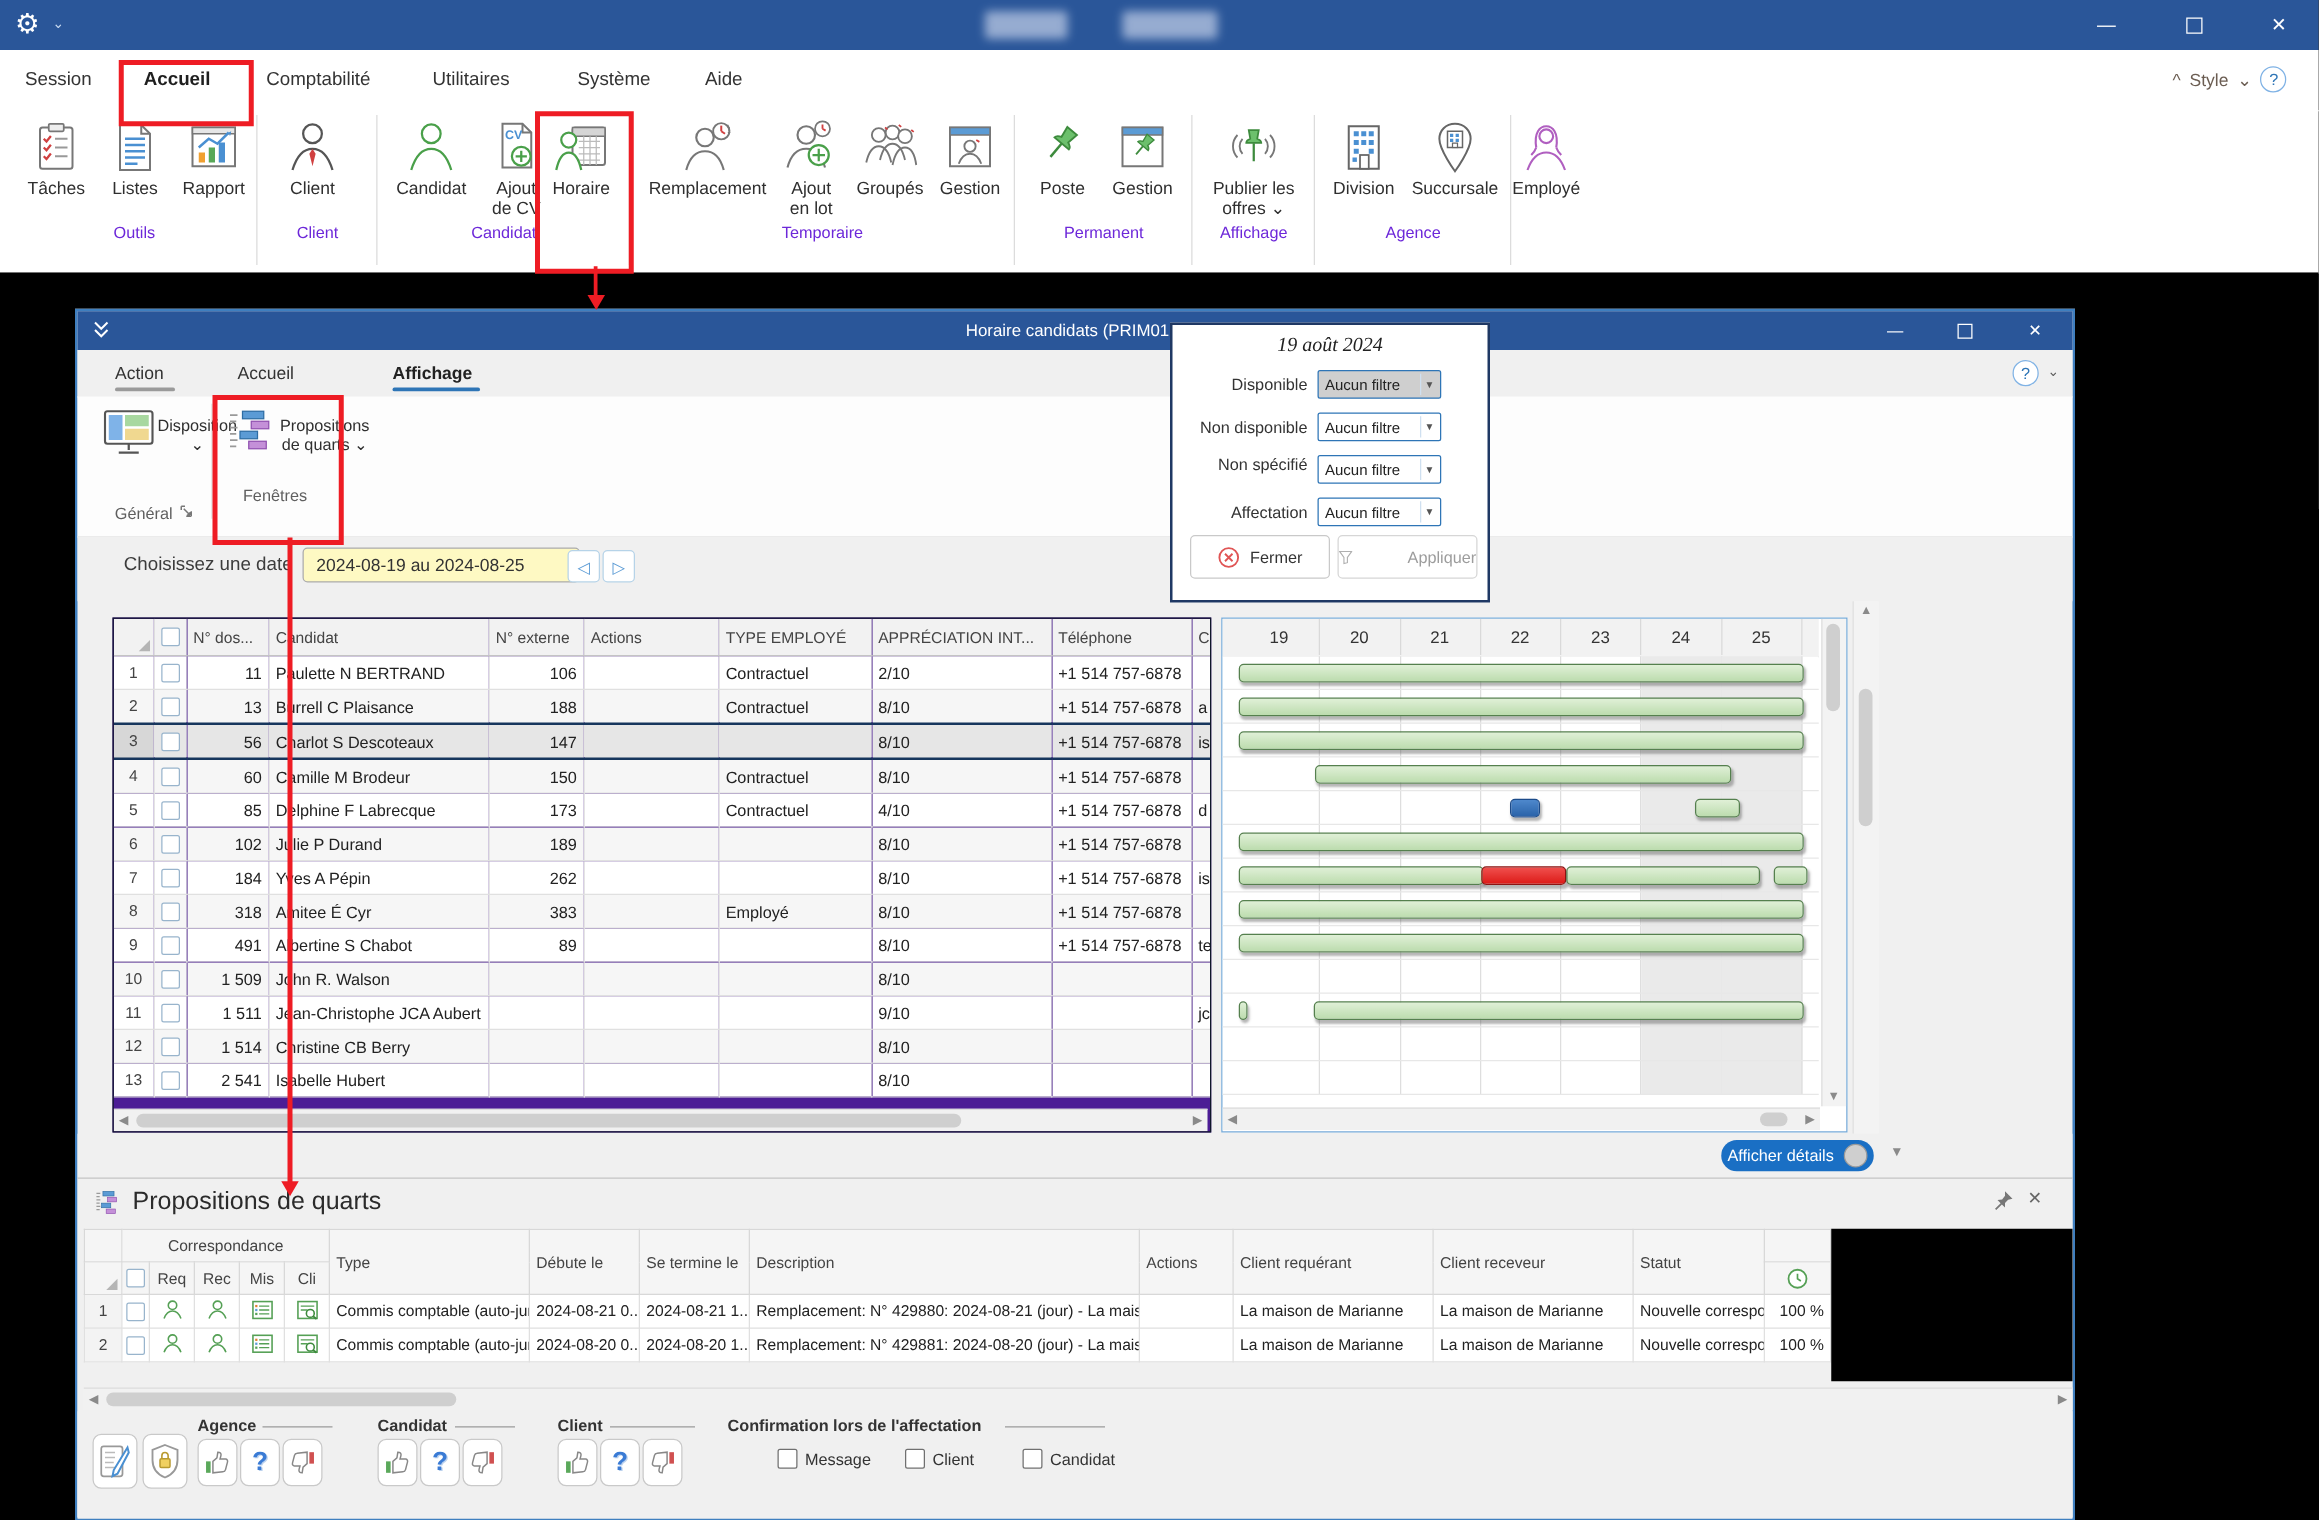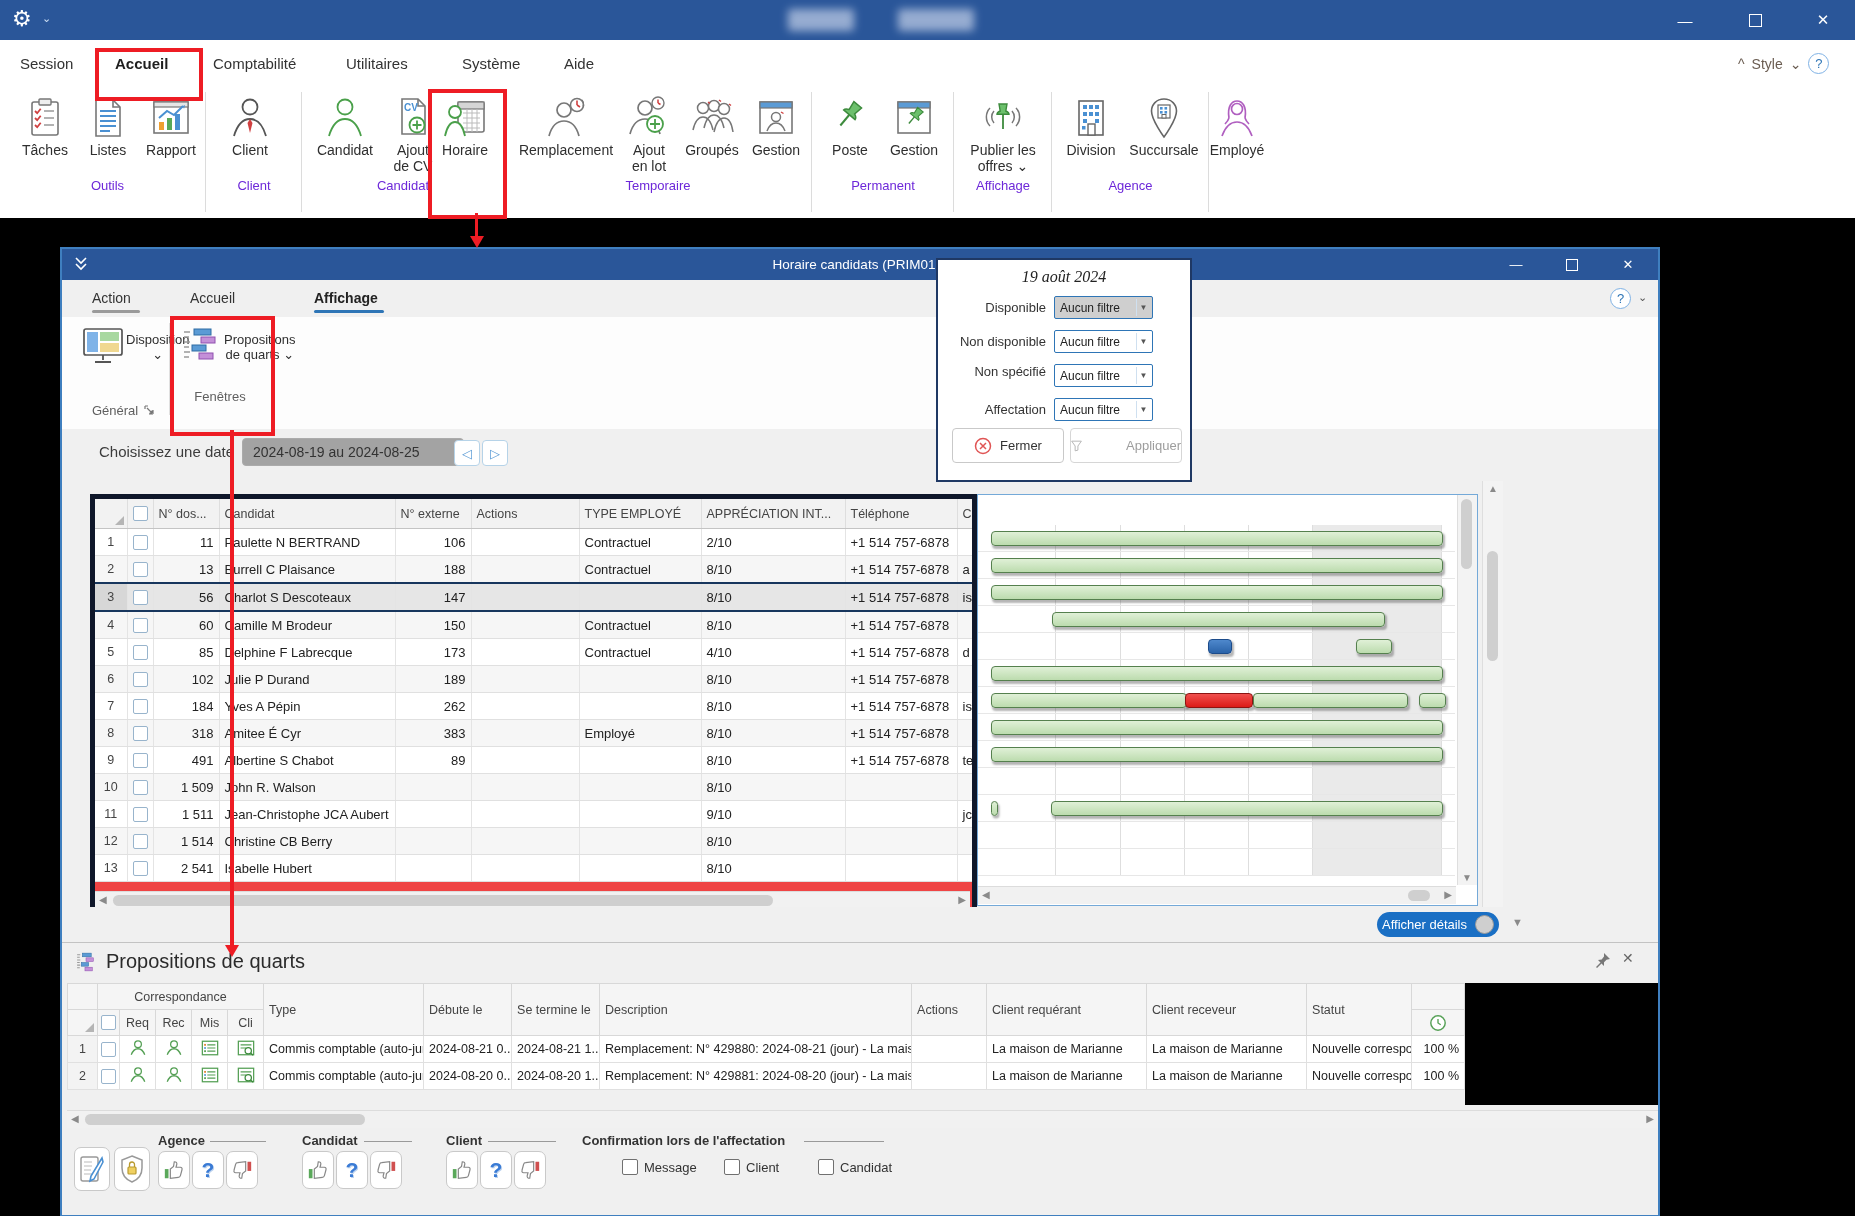--- a/index.html
+++ b/index.html
@@ -42,27 +42,27 @@
   .c-max{width:10px;height:10px;border:1.5px solid #fff;display:inline-block;}
   .tabrow{left:0;top:31px;width:1596px;height:37px;background:#f0f0f0;border-bottom:1px solid #dadada;}
   .c-tab{top:0;height:36px;display:flex;align-items:center;font-size:14px;color:#333;}
   .c-tab .tab-line{position:absolute;bottom:3px;height:3px;border-radius:2px;}
   .c-ribbon{left:0;top:68px;width:1596px;height:112px;background:#fdfdfd;border-bottom:1px solid #d5d5d5;}
   .c-ritem{display:flex;flex-direction:row;align-items:center;}
   .c-rlabel{font-size:13px;color:#2f2f2f;text-align:center;line-height:1.15;white-space:pre-line;}
   .c-group-label{font-size:13px;color:#5f5f5f;}
   .datebar{left:0;top:180px;width:1596px;height:52px;background:#f0f0f0;}
   .date-label{font-size:15px;color:#3c3c3c;}
-  .date-input{height:26px;background:#a3a3a3;border:1px solid #ababab;border-radius:4px;font-size:14px;color:#333;
+  .date-input{height:26px;background:#fef9c3;border:1px solid #ababab;border-radius:4px;font-size:14px;color:#333;
               display:flex;align-items:center;padding:0 10px;}
   .nav-btn{width:24px;height:24px;background:#fff;border:1px solid #b6d3e8;border-radius:4px;color:#5b9bd5;
            display:flex;align-items:center;justify-content:center;font-size:13px;}
 
   
-  .tbl-wrap{left:28px;top:245px;width:877px;height:410px;background:#ef4444;border:5px solid #0f172a;overflow:hidden;}
+  .tbl-wrap{left:28px;top:245px;width:877px;height:410px;background:#4c1d95;border:1px solid #0f172a;overflow:hidden;}
   table.cand{border-collapse:collapse;table-layout:fixed;width:877px;font-size:13px;color:#222;}
   table.cand th{background:#f2f2f2;font-weight:400;color:#444;font-size:12.5px;text-align:left;
      border-right:1px solid #dedede;border-bottom:1px solid #c4c4c4;height:29px;padding:0 5px;white-space:nowrap;overflow:hidden;}
   table.cand td{border-right:1px solid #e4e4e4;border-bottom:1px solid #e0e0e0;height:26px;padding:0 5px;
      white-space:nowrap;overflow:hidden;}
   table.cand tr.odd td{background:#fff;} table.cand tr.even td{background:#f6f6f6;}
   table.cand td.rn{background:#f3f3f3;text-align:center;color:#444;font-size:12.5px;}
   table.cand tr.sel td{background:#e6e6e6;border-top:2px solid #17365d;border-bottom:2px solid #17365d;}
   table.cand tr.sel td.rn{background:#d7d7d7;}
   td.r,th.r{text-align:right;}
@@ -699,20 +699,29 @@
         </tbody>
     </table>
     <div class="abs hscroll" style="left:0;top:392px;width:875px;height:17px;">
       <span class="scroll-arrow" style="left:4px;">◀</span>
       <div class="thumb" style="left:18px;width:660px;"></div>
       <span class="scroll-arrow" style="right:4px;">▶</span>
     </div>
   </div>
 
   <div class="abs gantt-wrap">
+    <div class="g-header" id="gantt-header">
+        <div class="g-day" style="left: 13px; width: 64.3px;">19</div>
+        <div class="g-day" style="left: 77.3px; width: 64.3px;">20</div>
+        <div class="g-day" style="left: 141.6px; width: 64.3px;">21</div>
+        <div class="g-day" style="left: 205.9px; width: 64.3px;">22</div>
+        <div class="g-day" style="left: 270.2px; width: 64.3px;">23</div>
+        <div class="g-day" style="left: 334.5px; width: 64.3px;">24</div>
+        <div class="g-day" style="left: 398.8px; width: 64.3px;">25</div>
+      </div>
     <div class="g-body" id="gantt-body">
         <div class="g-col" style="left: 13px; width: 64.3px;"></div>
         <div class="g-col" style="left: 77.3px; width: 64.3px;"></div>
         <div class="g-col" style="left: 141.6px; width: 64.3px;"></div>
         <div class="g-col" style="left: 205.9px; width: 64.3px;"></div>
         <div class="g-col" style="left: 270.2px; width: 64.3px;"></div>
         <div class="g-col weekend" style="left: 334.5px; width: 64.3px;"></div>
         <div class="g-col weekend" style="left: 398.8px; width: 64.3px;"></div>
         <div class="g-rowline" style="top: 0px; height: 26px;"></div>
         <div class="g-rowline" style="top: 27px; height: 26px;"></div>

